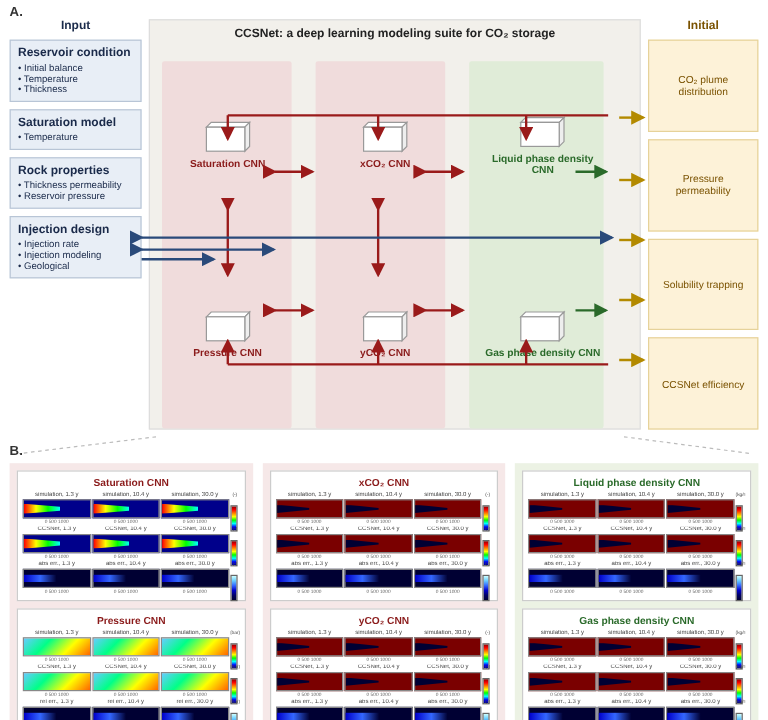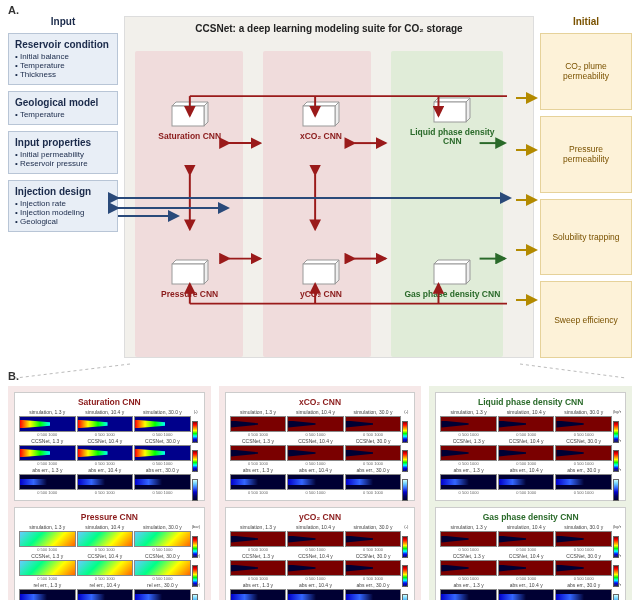--- a/index.html
+++ b/index.html
@@ -56,29 +56,29 @@
       <div style="text-align:center;font-weight:bold;font-size:10px;color:#1a2a4a">Input</div>
       <div class="input-box">
         <div class="hdr">Reservoir condition</div>
         <ul>
           <li>Initial balance</li>
           <li>Temperature</li>
           <li>Thickness</li>
         </ul>
       </div>
       <div class="input-box">
-        <div class="hdr">Geological model</div>
+        <div class="hdr">Saturation model</div>
         <ul>
             <li>Temperature</li>
           </ul>
       </div>
       <div class="input-box">
-        <div class="hdr">Input properties</div>
+        <div class="hdr">Rock properties</div>
         <ul>
-          <li>Initial permeability</li>
+          <li>Thickness permeability</li>
           <li>Reservoir pressure</li>
         </ul>
       </div>
       <div class="input-box">
         <div class="hdr">Injection design</div>
         <ul>
           <li>Injection rate</li>
           <li>Injection modeling</li>
           <li>Geological</li>
         </ul>
@@ -171,24 +171,24 @@
           <line x1="56" y1="232" x2="380" y2="232" stroke="#9a1a1a" stroke-width="2"></line>
 
           <line x1="352" y1="68" x2="378" y2="68" stroke="#2a6a2a" stroke-width="2" marker-end="url(#arG)"></line>
           <line x1="352" y1="186" x2="378" y2="186" stroke="#2a6a2a" stroke-width="2" marker-end="url(#arG)"></line>
         </svg>
       </div>
     </div>
 
     <div class="col-output">
       <div style="text-align:center;font-weight:bold;font-size:10px;color:#7a5200">Initial</div>
-      <div class="output-box">CO₂ plume permeability</div>
+      <div class="output-box">CO₂ plume distribution</div>
       <div class="output-box">Pressure permeability</div>
       <div class="output-box">Solubility trapping</div>
-      <div class="output-box">Sweep efficiency</div>
+      <div class="output-box">CCSNet efficiency</div>
     </div>
   </div>
 
   <svg class="arrows" viewBox="0 0 640 290" style="top:0;left:0">
     <defs>
       <marker id="arB" markerWidth="6" markerHeight="6" refX="5" refY="3" orient="auto">
           <path d="M0,0 L6,3 L0,6 Z" fill="#2a4a7a"></path>
         </marker>
       <marker id="arY" markerWidth="6" markerHeight="6" refX="5" refY="3" orient="auto">
           <path d="M0,0 L6,3 L0,6 Z" fill="#b38a00"></path>

